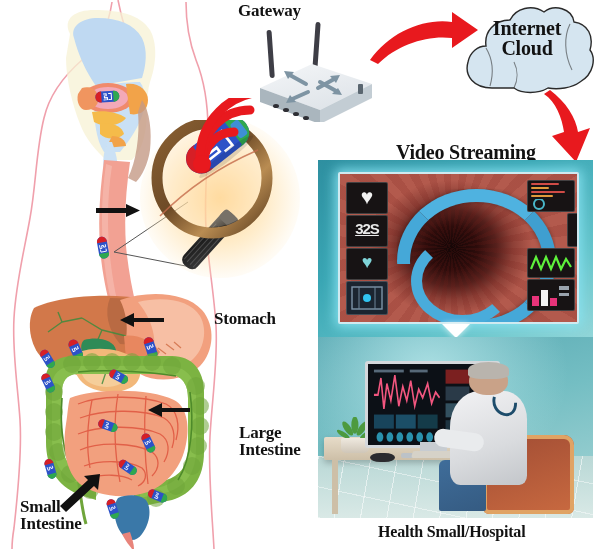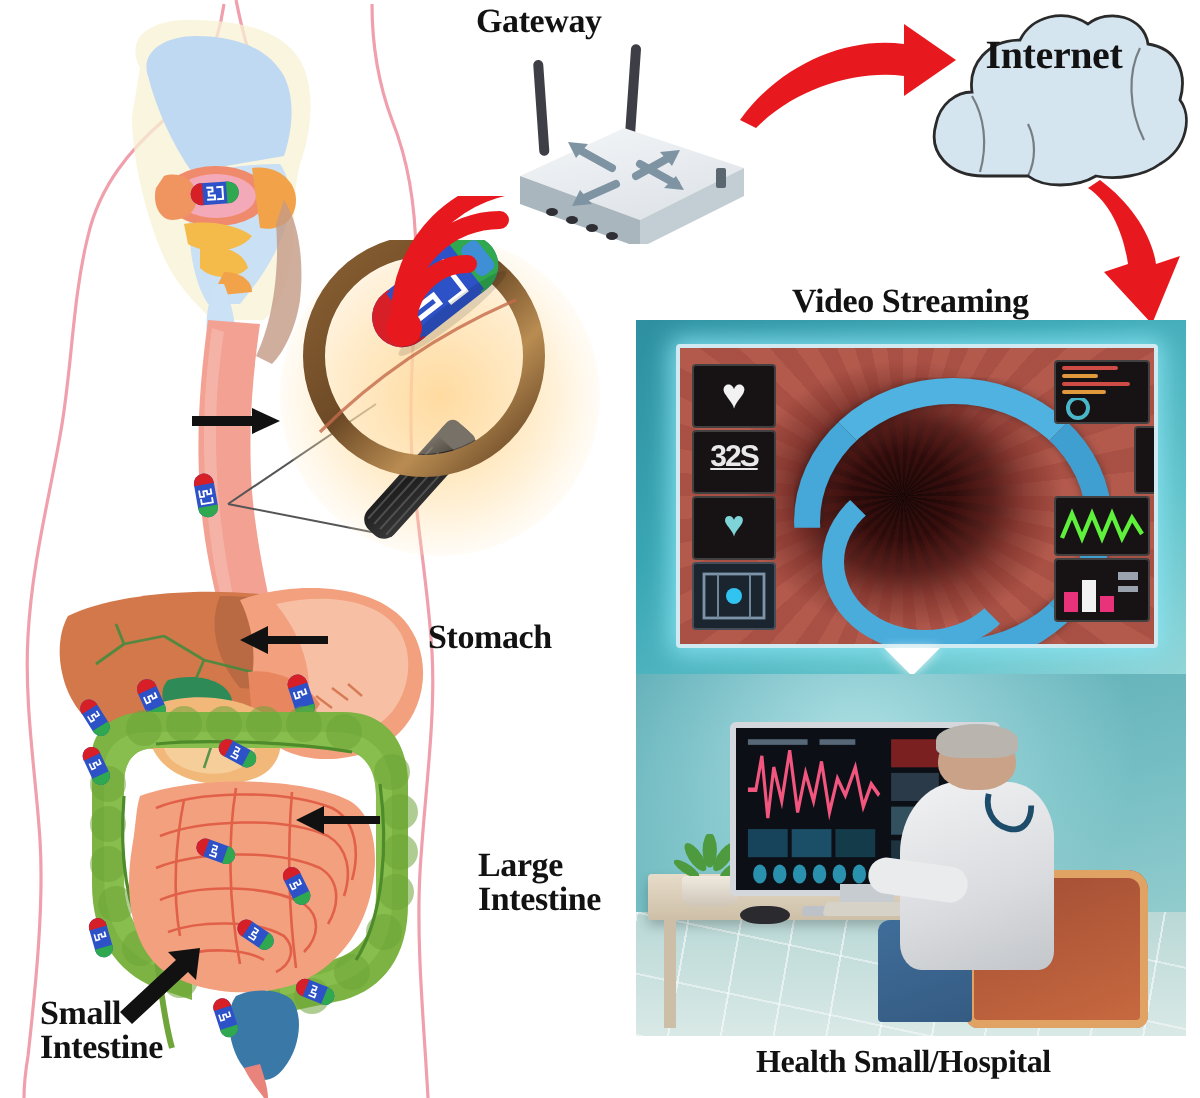--- a/index.html
+++ b/index.html
@@ -10,21 +10,21 @@
 
   
   .lbl{position:absolute;font-family:"Liberation Serif", serif;font-weight:bold;
        color:#121212;line-height:1.02;letter-spacing:-0.2px;}
   #lbl-esophagus{left:2px;top:199px;font-size:17px;}
   #lbl-stomach{left:214px;top:310px;font-size:17px;}
   #lbl-large{left:239px;top:396px;font-size:17px;text-align:left;margin-top:28px;}
   #lbl-small{left:20px;top:498px;font-size:17px;text-align:left;}
   #lbl-gateway{left:238px;top:2px;font-size:17px;}
   #lbl-cloud{left:484px;top:18px;font-size:20px;text-align:center;width:86px;}
-  #lbl-video{left:396px;top:142px;font-size:17px;}
+  #lbl-video{left:396px;top:142px;font-size:20px;}
   #lbl-health{left:378px;top:524px;font-size:16px;}
 
   
   .bodyline{fill:none;stroke:#f0a0ac;stroke-width:1.6;}
 
   
   .glow{position:absolute;left:140px;top:118px;width:160px;height:160px;
         border-radius:50%;
         background:radial-gradient(circle at 50% 50%, rgba(255,208,130,.85) 0%,
                    rgba(255,221,160,.55) 42%, rgba(255,236,200,.22) 68%, rgba(255,255,255,0) 80%);}
@@ -440,20 +440,21 @@
   <svg class="abs" style="left:460px;top:2px;" width="135" height="100">
     <path d="M32,86 C14,86 4,74 8,60 C10,50 18,44 26,44 C24,30 34,18 50,18 C56,6 72,2 84,10
              C94,2 112,6 114,20 C128,22 134,34 130,48 C136,56 134,72 120,80 C112,86 98,88 88,86
              C78,92 62,92 54,86 Z" fill="#D5E5F0" stroke="#2a2a2a" stroke-width="1.4"></path>
     <path d="M26,46 C32,56 34,70 30,84" fill="none" stroke="#2a2a2a" stroke-width="1.1" opacity=".55"></path>
     <path d="M110,22 C104,34 104,52 112,68" fill="none" stroke="#2a2a2a" stroke-width="1.1" opacity=".55"></path>
     <path d="M54,86 C58,78 58,68 54,60" fill="none" stroke="#2a2a2a" stroke-width="1.1" opacity=".55"></path>
   </svg>
   <div class="lbl" id="lbl-cloud">
     <div>Internet</div>
+    <div>Cloud</div>
   </div>
 
   <svg class="abs" style="left:542px;top:88px;" width="58" height="78">
     <path d="M8,2 C24,14 34,30 36,44 L48,40 L34,74 L10,48 L22,44 C20,30 14,14 2,6 Z" fill="#E8191E"></path>
   </svg>
 
   <div class="lbl" id="lbl-video">Video Streaming</div>
 
   <div class="videoblock">
     <div class="vscreen">

